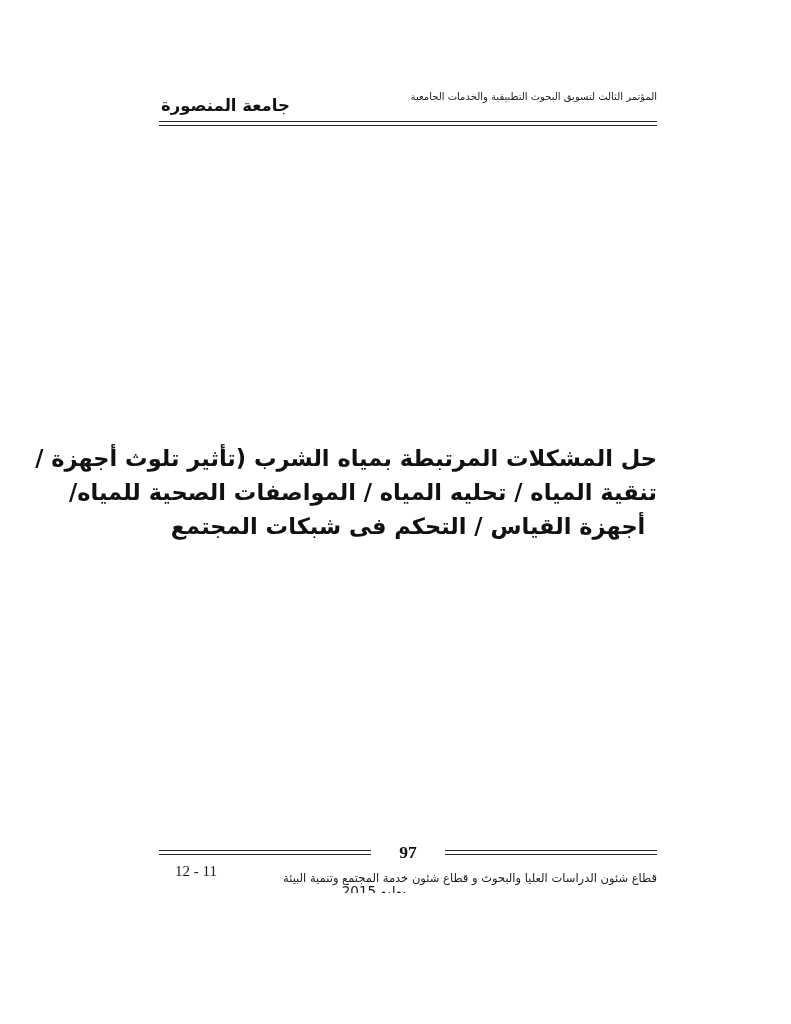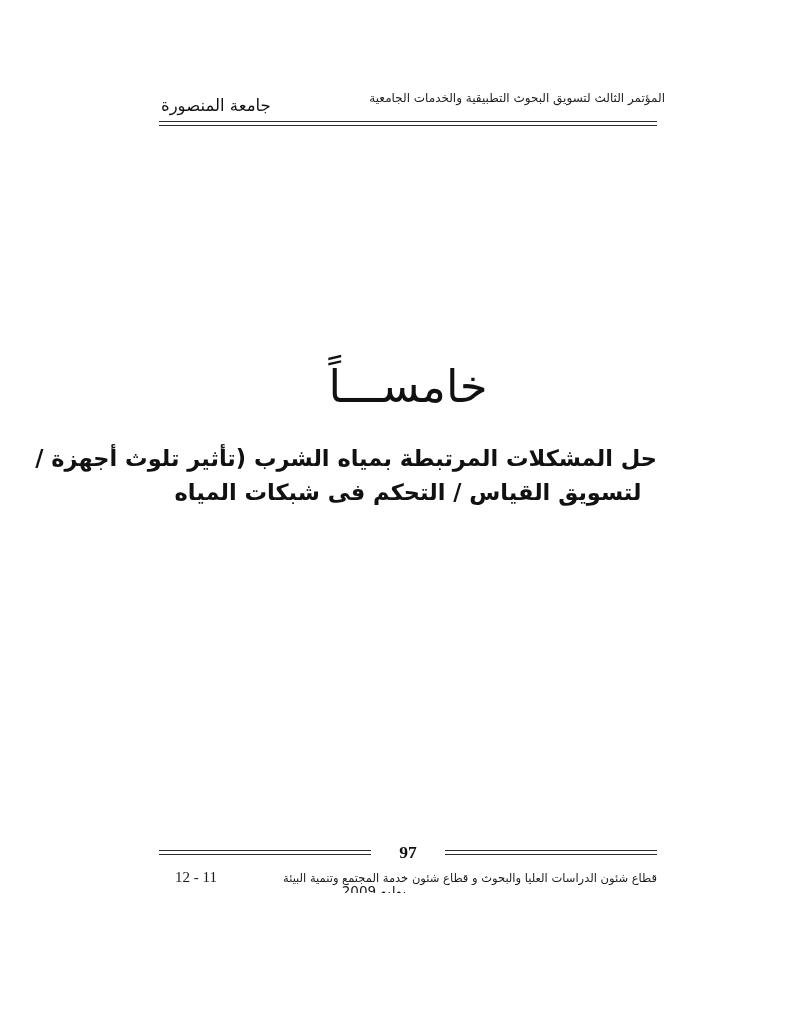--- a/index.html
+++ b/index.html
@@ -8,26 +8,26 @@
     width:791px; height:1024px;
     background:#ffffff;
     color:#1c1c1c;
     font-family:"DejaVu Sans", sans-serif;
     direction:rtl;
     overflow:hidden;
     margin:0 auto;
   }
   
   .header-conference {
-    position:absolute; top:91px; right:126px;
-    font-size:12px; white-space:nowrap; color:#222;
+    position:absolute; top:91px; right:134px;
+    font-size:10px; white-space:nowrap; color:#222;
   }
   .header-university {
     position:absolute; top:96px; left:161px;
-    font-size:16.5px; white-space:nowrap; color:#111;
+    font-size:16.5px; white-space:nowrap; color:#111;font-weight:bold;
   }
   .header-rule {
     position:absolute; top:121px; left:159px; width:498px;
     height:3px;
     border-top:1.6px solid #2b2b2b;
     border-bottom:1.6px solid #2b2b2b;
   }
   
   .section-title {
     position:absolute; top:352px; left:159px; width:498px;
@@ -58,55 +58,55 @@
   }
   .footer-meta {
     position:absolute; top:862px; left:159px; width:498px;
     display:flex; justify-content:space-between; align-items:flex-start;
   }
   .sector-text { font-size:11.5px; white-space:nowrap; color:#1a1a1a;margin-top:9px; }
   .session-range {
     font-family:"Liberation Serif", serif;
     font-size:15px; color:#1a1a1a;
     direction:ltr; unicode-bidi:isolate;
-    margin-left:16px; margin-top:7px;
+    margin-left:16px; margin-top:1px;
     white-space:nowrap;
   }
   .date-clip {
     position:absolute; top:881px; left:159px; width:430px; height:12px;
     overflow:hidden; text-align:center;
   }
   .date-clip .date-text {
     display:inline-block; font-size:13.5px; line-height:15px; color:#1a1a1a;
   }
 </style>
 </head>
 <body>
 
 <div class="page">
 
   <div class="header-conference">المؤتمر الثالث لتسويق البحوث التطبيقية والخدمات الجامعية</div>
   <div class="header-university">جامعة المنصورة</div>
   <div class="header-rule"></div>
 
-  <div class="section-title">خامســـاً</div>
 
   <div class="section-subtitle">
     <div class="sub-line">حل المشكلات المرتبطة بمياه الشرب (تأثير تلوث أجهزة /</div>
-    <div class="sub-line">لتسويق القياس / التحكم فى شبكات المياه</div>
+    <div class="sub-line">تنقية المياه / تحليه المياه / المواصفات الصحية للمياه/</div>
+    <div class="sub-line">أجهزة القياس / التحكم فى شبكات المجتمع</div>
   </div>
 
   <div class="footer-pagerow">
     <div class="footer-rule"></div>
     <div class="page-number">97</div>
     <div class="footer-rule"></div>
   </div>
 
   <div class="footer-meta">
     <div class="sector-text">قطاع شئون الدراسات العليا والبحوث و قطاع شئون خدمة المجتمع وتنمية البيئة</div>
     <div class="session-range">12 - 11</div>
   </div>
 
   <div class="date-clip">
-    <span class="date-text">يوليو 2009</span>
+    <span class="date-text">يوليو 2015</span>
   </div>
 
 </div>
 
 </body></html>

